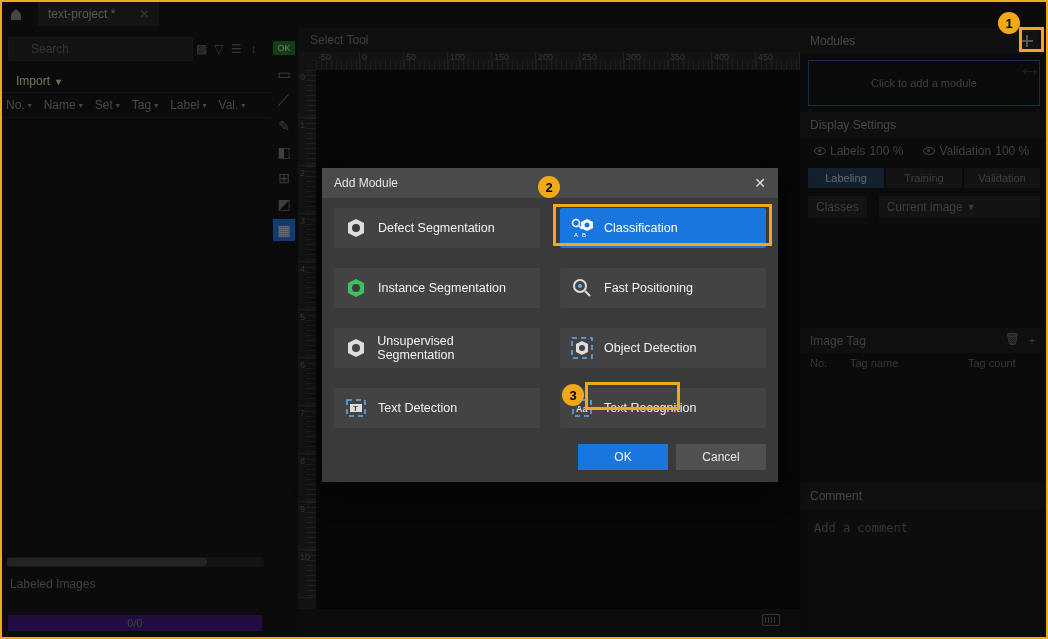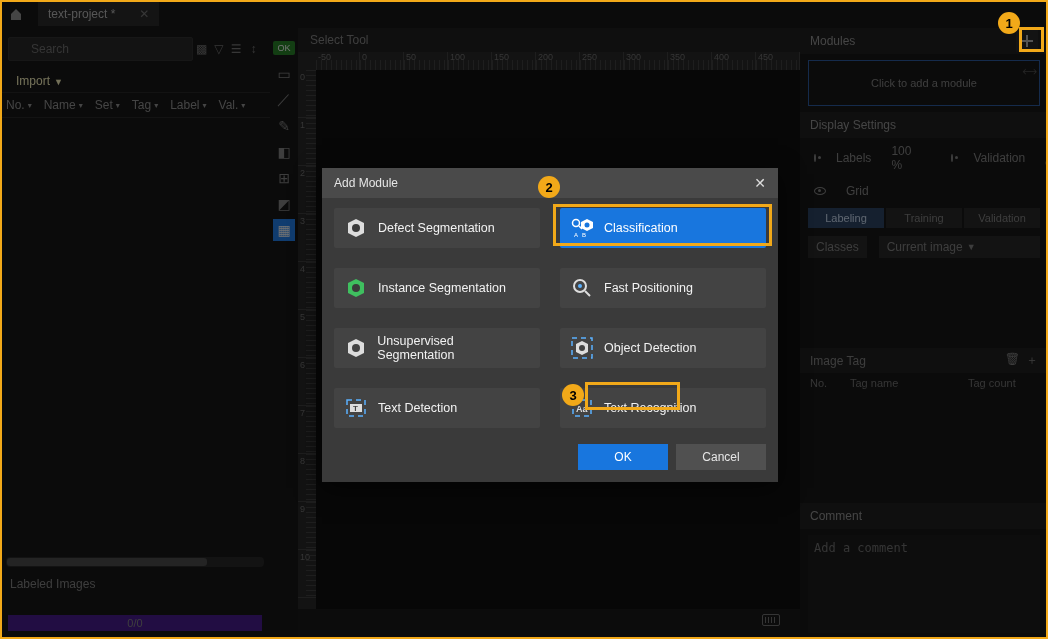--- a/index.html
+++ b/index.html
@@ -299,21 +299,21 @@
     position: relative;
   }
   .module-placeholder .arrow {
     position: absolute; right: 4px; top: 2px;
     font-size: 14px; color: #555;
     transform: rotate(45deg);
   }
   .disp-row {
     display: flex; align-items: center;
     padding: 6px 14px;
-    gap: 20px;
+    gap: 4px;
     color: #8a8a8a;
   }
   .eye { width: 12px; height: 8px; border: 1px solid #8a8a8a; border-radius: 50%; position: relative; }
   .eye:after { content:""; position:absolute; left:3px; top:1px; width:3px; height:3px; background:#8a8a8a; border-radius:50%; }
   .mode-tabs { display: flex; padding: 4px 8px; gap: 2px; }
   .mode-tab {
     flex: 1; text-align: center;
     padding: 4px 0;
     background: #2a2a2a;
     color: #888;
@@ -590,24 +590,20 @@
   <div class="rp-section-title">Display Settings</div>
   <div class="disp-row">
     <span class="eye"></span>
     <span>Labels</span>
     <span>100 %</span>
     <span style="width:12px"></span>
     <span class="eye"></span>
     <span>Validation</span>
     <span>100 %</span>
   </div>
-  <div class="disp-row">
-    <span class="eye"></span>
-    <span>Grid</span>
-  </div>
   <div class="mode-tabs">
     <div class="mode-tab active">Labeling</div>
     <div class="mode-tab">Training</div>
     <div class="mode-tab">Validation</div>
   </div>
   <div class="classes-row">
     <div class="lbl">Classes</div>
     <div class="sel">
       <span>Current image</span>
         <span style="font-size:9px">▼</span>

